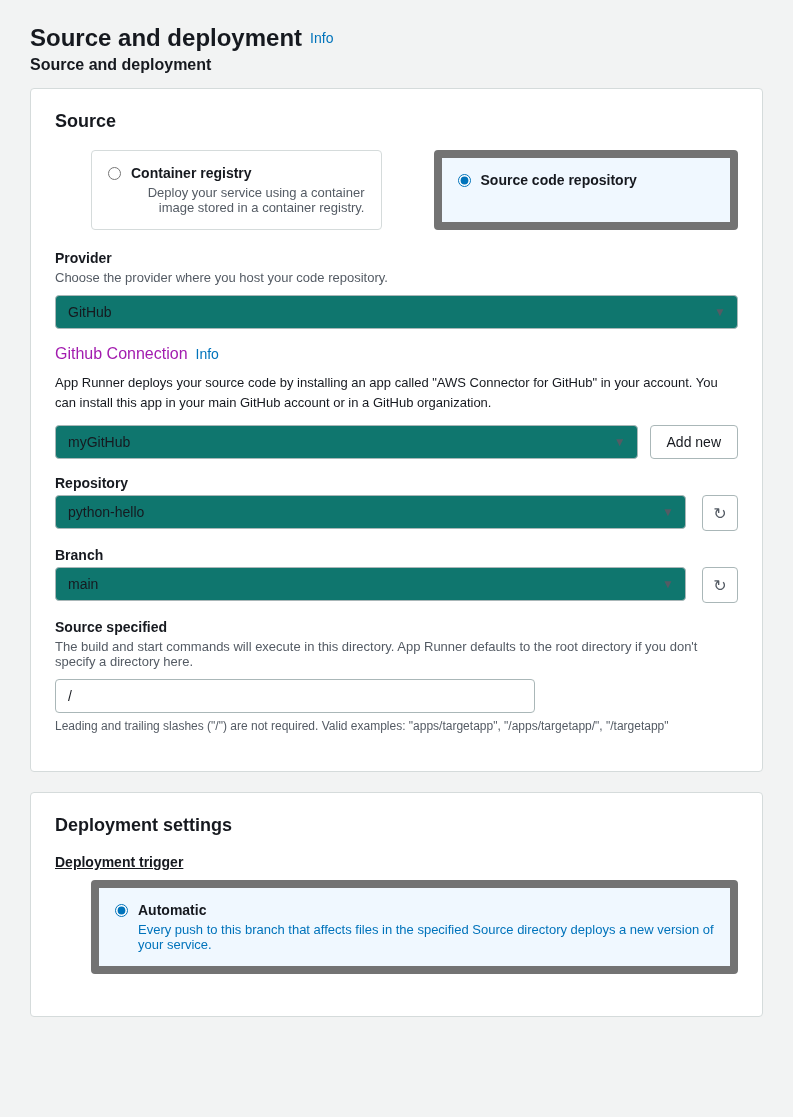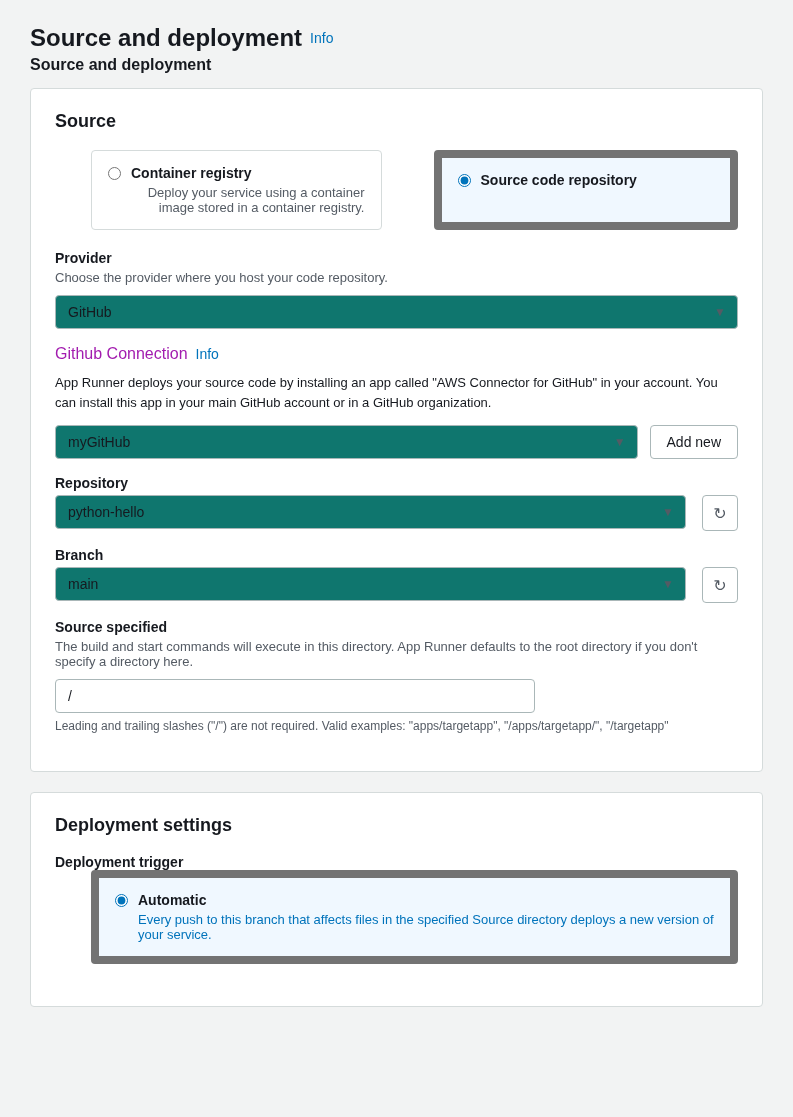--- a/index.html
+++ b/index.html
@@ -226,20 +226,22 @@
       margin-top: auto;
       padding-top: 20px;
       display: flex;
       justify-content: flex-end;
       align-items: center;
       gap: 12px;
     }
     .deployment-trigger-label {
       font-size: 14px;
       font-weight: 700;
+      margin-bottom: 10px;
+      text-decoration: underline;
     }
     .automatic-desc {
       font-size: 13px;
       color: #0073bb;
     }
     .manual-desc {
       font-size: 13px;
       color: #0073bb;
     }
   </style>

